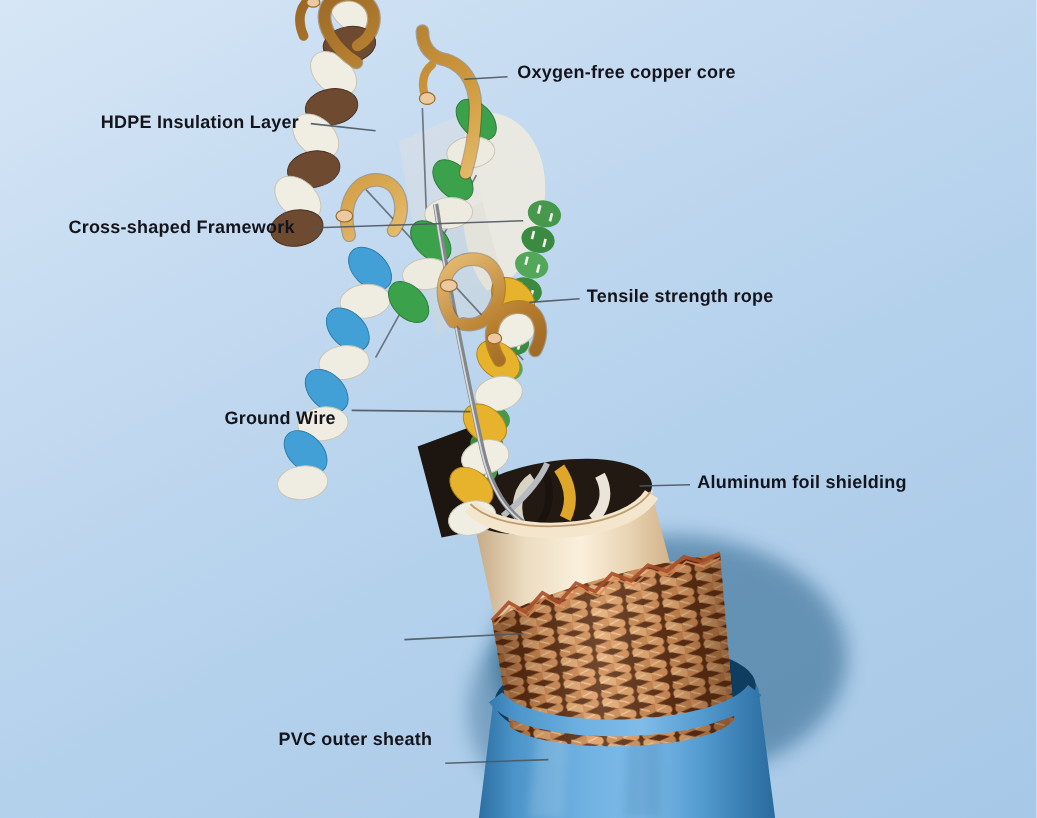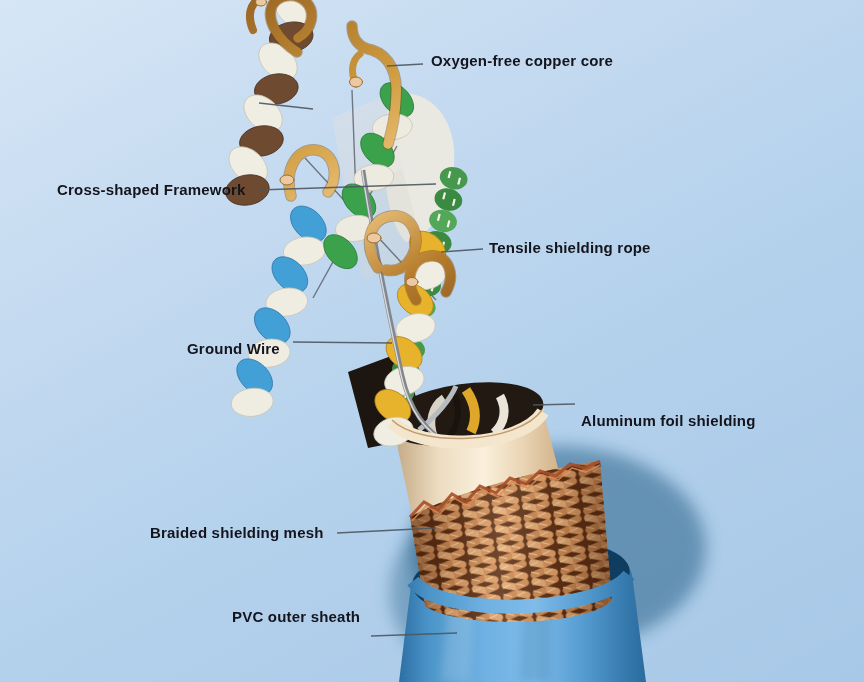--- a/index.html
+++ b/index.html
@@ -216,19 +216,19 @@
     <line x1="258" y1="190" x2="436" y2="184"></line>
     <line x1="483" y1="249" x2="441" y2="252"></line>
     <line x1="293" y1="342" x2="392" y2="343"></line>
     <line x1="575" y1="404" x2="533" y2="405"></line>
     <line x1="337" y1="533" x2="436" y2="528"></line>
     <line x1="371" y1="636" x2="457" y2="633"></line>
   </g>
 </svg>
 
   <div class="label" style="left:431px;top:52px;">Oxygen-free copper core</div>
+  <div class="label" style="left:84px;top:94px;">HDPE Insulation Layer</div>
   <div class="label" style="left:57px;top:181px;text-align:center;">Cross-shaped Framework</div>
-  <div class="label" style="left:489px;top:239px;">Tensile shielding rope</div>
+  <div class="label" style="left:489px;top:239px;">Tensile strength rope</div>
   <div class="label" style="left:187px;top:340px;">Ground Wire</div>
-  <div class="label" style="left:581px;top:412px;">Aluminum foil shielding</div>
-  <div class="label" style="left:150px;top:524px;">Braided shielding mesh</div>
+  <div class="label" style="left:581px;top:394px;">Aluminum foil shielding</div>
   <div class="label" style="left:232px;top:608px;">PVC outer sheath</div>
 </div>
 
 </body></html>

